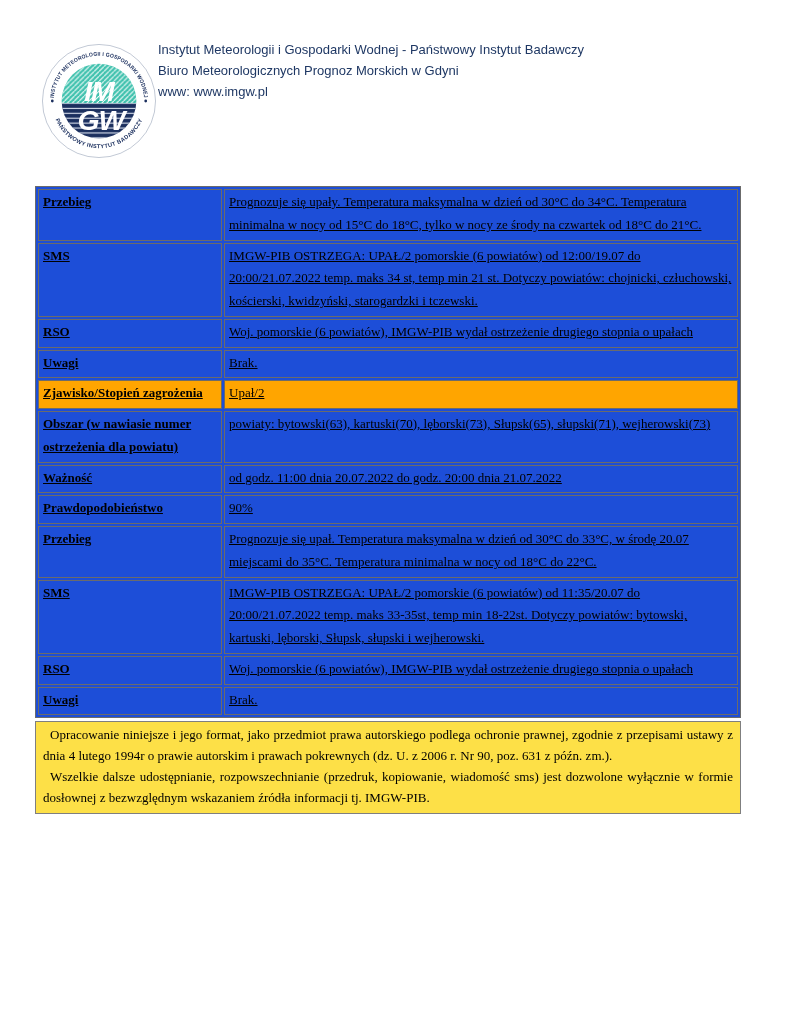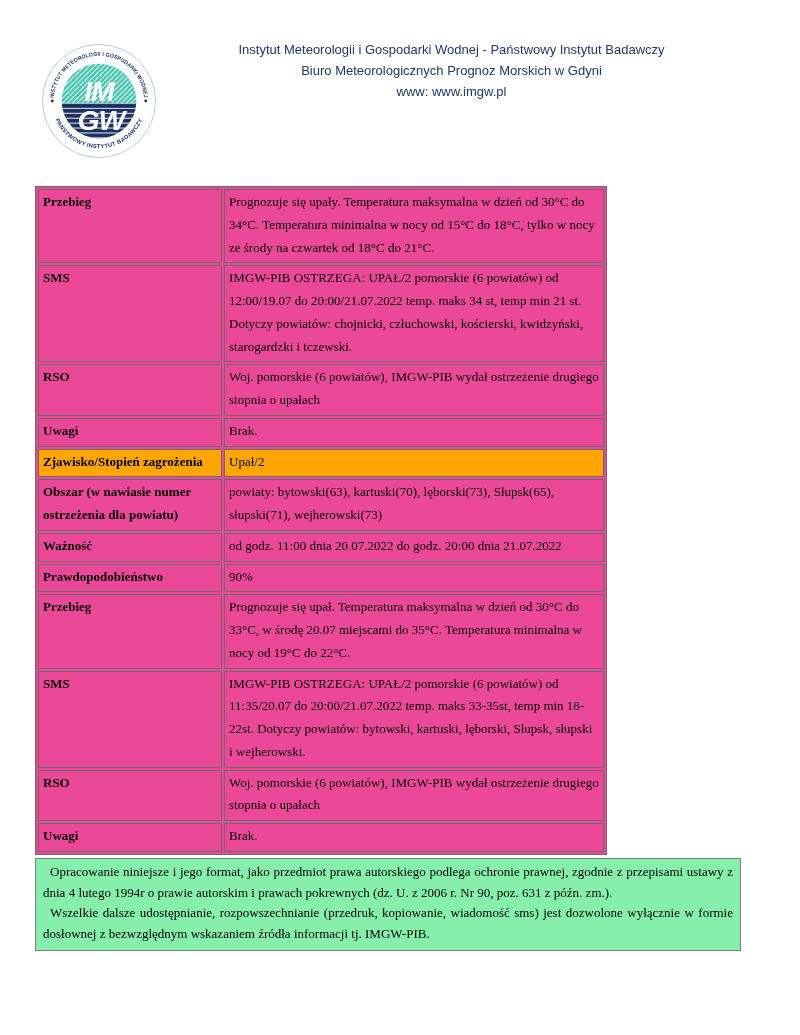--- a/index.html
+++ b/index.html
@@ -17,59 +17,60 @@
   
   .header {
     position: absolute;
     top: 40px; left: 40px; right: 55px;
     display: flex;
     align-items: flex-start;
   }
   .logo { width: 118px; height: 118px; flex: none; margin-top: 2px; }
   .header-text {
     flex: 1;
-    text-align: center;
+    text-align: left;
     font-family: "Liberation Sans", sans-serif;
     font-size: 13px;
     line-height: 1.6;
     color: #1F3864;
   }
   .header-text .bold { font-weight: normal; }
 
   
   .content {
     position: absolute;
     top: 186px; left: 35px;
     width: 708px;
   }
 
   table.warning-table {
     border-collapse: separate;
     border-spacing: 2px;
     border: 1px solid #6b6b6b;
-    width: 572px;
+    width: 706px;
     table-layout: fixed;
-    background: #ec4899;
+    background: #1d4ed8;
+    text-decoration: underline;
   }
   table.warning-table td {
     border: 1px solid #6b6b6b;
     font-size: 13px;
     line-height: 1.75;
     padding: 1px 4px 3px 4px;
     vertical-align: top;
     word-wrap: break-word;
   }
   td.label-cell { font-weight: bold; }
   tr.highlight td { background: #FFA500; border-color: #6b6b6b; }
 
   
   .footer-notice {
     margin-top: 3px;
     width: 706px;
-    background: #86efac;
+    background: #fde047;
     border: 1px solid #7f7f7f;
     padding: 3px 7px 5px 7px;
     font-size: 13px;
     line-height: 1.6;
     text-align: justify;
   }
   .footer-notice p { margin: 0; text-indent: 7px; }
 </style>
 </head>
 <body>
@@ -155,21 +156,21 @@
         <tr>
           <td class="label-cell">Ważność</td>
           <td class="value-cell">od godz. 11:00 dnia 20.07.2022 do godz. 20:00 dnia 21.07.2022</td>
         </tr>
         <tr>
           <td class="label-cell">Prawdopodobieństwo</td>
           <td class="value-cell">90%</td>
         </tr>
         <tr>
           <td class="label-cell">Przebieg</td>
-          <td class="value-cell">Prognozuje się upał. Temperatura maksymalna w dzień od 30°C do 33°C, w środę 20.07 miejscami do 35°C. Temperatura minimalna w nocy od 19°C do 22°C.</td>
+          <td class="value-cell">Prognozuje się upał. Temperatura maksymalna w dzień od 30°C do 33°C, w środę 20.07 miejscami do 35°C. Temperatura minimalna w nocy od 18°C do 22°C.</td>
         </tr>
         <tr>
           <td class="label-cell">SMS</td>
           <td class="value-cell">IMGW-PIB OSTRZEGA: UPAŁ/2 pomorskie (6 powiatów) od 11:35/20.07 do 20:00/21.07.2022 temp. maks 33-35st, temp min 18-22st. Dotyczy powiatów: bytowski, kartuski, lęborski, Słupsk, słupski i wejherowski.</td>
         </tr>
         <tr>
           <td class="label-cell">RSO</td>
           <td class="value-cell">Woj. pomorskie (6 powiatów), IMGW-PIB wydał ostrzeżenie drugiego stopnia o upałach</td>
         </tr>
         <tr>

